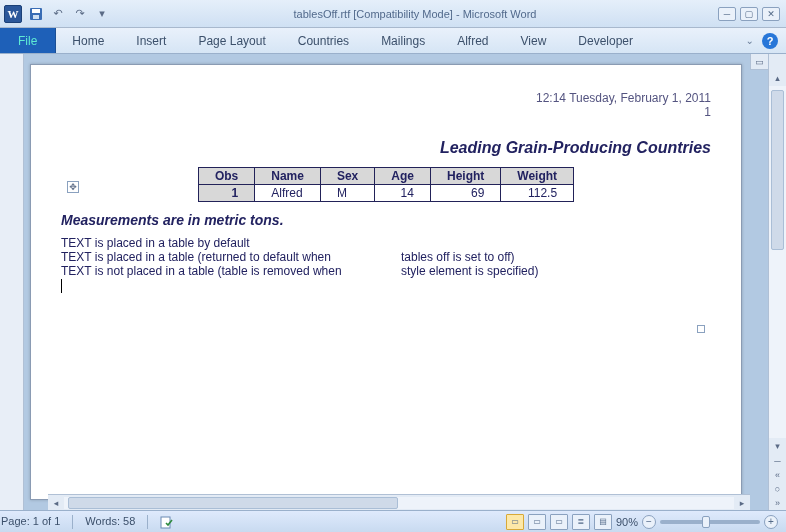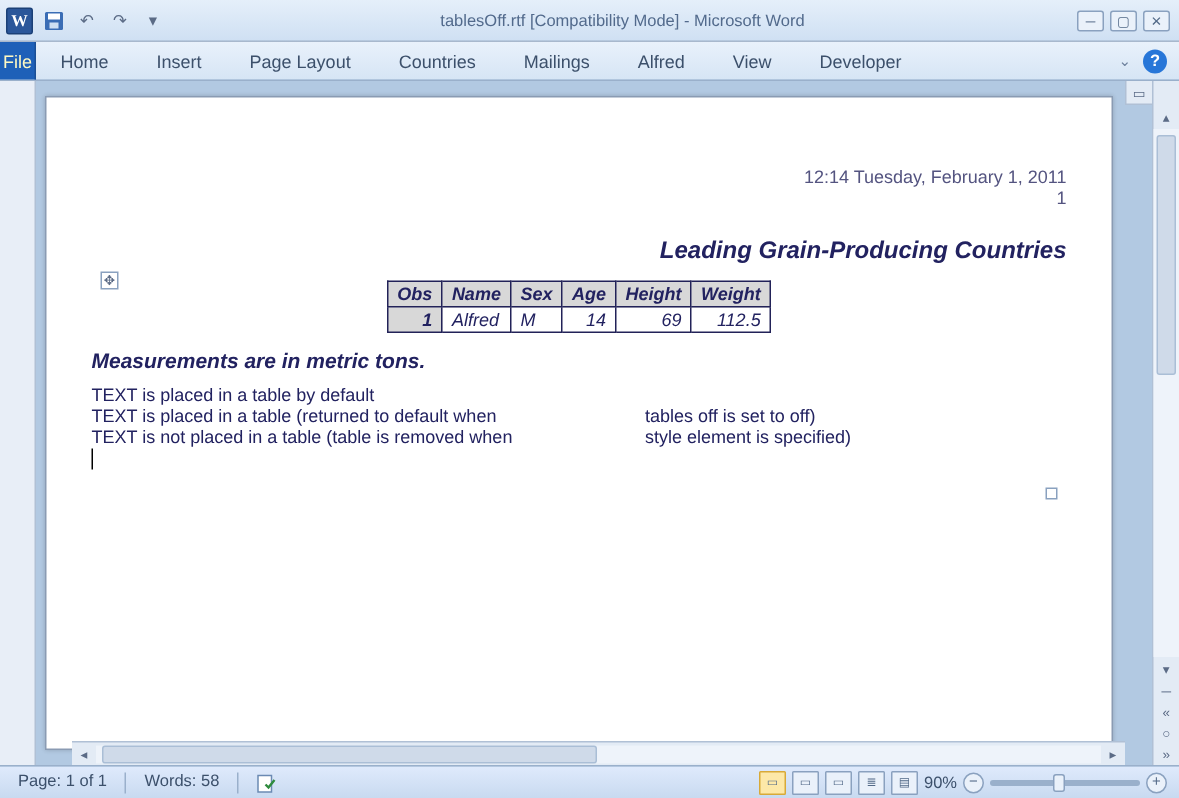--- a/index.html
+++ b/index.html
@@ -9,68 +9,68 @@
   .titlebar { height: 28px; background: linear-gradient(#e5effa,#cfe0f3); display: flex; align-items: center; border-bottom:1px solid #a8b8cd;}
   .titlebar .w-icon { width:18px; height:18px; margin:0 4px; background:#2b579a; border-radius:2px; display:flex;align-items:center;justify-content:center;color:#fff;font-weight:bold;font-size:11px; font-family:Georgia,serif; border:1px solid #1b4077;}
   .titlebar .qat { display:flex; gap:2px; align-items:center;}
   .qat-btn {width:20px;height:20px;display:flex;align-items:center;justify-content:center;font-size:11px;color:#5b6b86;}
   .titlebar .title {flex:1;text-align:center;font-size:11px;color:#526a8c;}
   .win-controls{display:flex;gap:4px;margin-right:6px;}
   .win-btn{width:18px;height:14px;border:1px solid #8aa1bf;border-radius:2px;display:flex;align-items:center;justify-content:center;font-size:9px;color:#536a88;background:#eaf1fa;}
 
   
   .ribbon { height:26px; background:linear-gradient(#e9f1fb,#d6e5f5); display:flex; align-items:stretch; border-bottom:1px solid #9ab0cb; font-size:12px;}
-  .file-tab{background:#1e60b8;color:#fef9c3;padding:0 2px;display:flex;align-items:center;border-right:1px solid #1b4f95;font-size:12px;}
+  .file-tab{background:#1e60b8;color:#5eead4;padding:0 18px;display:flex;align-items:center;border-right:1px solid #1b4f95;font-size:12px;}
   .tab{color:#3c506b;padding:0 16px;display:flex;align-items:center;cursor:default;}
   .ribbon-right{margin-left:auto;display:flex;align-items:center;gap:8px;margin-right:8px;}
   .help-icon{width:16px;height:16px;border-radius:50%;background:#2776d8;color:#fff;display:flex;align-items:center;justify-content:center;font-size:11px;font-weight:bold;}
 
   
   .collapse-chevron{color:#6b7f9b;font-size:10px;}
 
   
   .workspace{position:absolute;top:54px;left:0;right:0;bottom:22px;background:#b8cee6;display:flex;}
   .ruler-v{width:24px;background:#e8eef7;border-right:1px solid #b0c0d5;}
   .doc-area{flex:1;position:relative;overflow:hidden;background:#b2c9e2;}
   .page{position:absolute;top:10px;left:6px;right:26px;bottom:10px;background:#fff;border:1px solid #8a9bb3;box-shadow:0 0 3px rgba(0,0,0,0.2);}
   .page-inner{padding:26px 30px 10px 30px;color:#1a1a4a;font-family:"Times New Roman",serif;}
-  .timestamp{text-align:right;font-size:12px;color:#545480;margin-top:20px;}
+  .timestamp{text-align:right;font-size:12px;color:#545480;}
   .pagenum{text-align:right;font-size:12px;color:#545480;}
   .anchor-mark{position:absolute;top:116px;left:36px;width:12px;height:12px;border:1px solid #8aa1bf;display:flex;align-items:center;justify-content:center;font-size:9px;color:#5b6b86;}
   .end-mark{position:absolute;top:260px;right:36px;width:8px;height:8px;border:1px solid #8aa1bf;}
   .doc-title{text-align:right;font-weight:bold;font-style:italic;font-size:16px;margin-top:20px;color:#222260;}
   .doc-subtitle{font-weight:bold;font-style:italic;font-size:14px;margin-top:10px;color:#222260;}
   table.data{border-collapse:collapse;margin:10px auto 0 auto;font-size:12px;color:#222260;}
-  table.data th, table.data td{border:1px solid #222258;padding:1px 6px;font-style:italic;}
+  table.data th, table.data td{border:1px solid #222258;padding:1px 16px;}
   table.data th{background:#d8d8d8;font-weight:bold;}
   table.data td.num{text-align:right;}
   table.data td.obs{text-align:right;background:#d8d8d8;font-weight:bold;}
   .para-block{font-size:12px;margin-top:8px;color:#222260;}
-  .para-row{display:flex;gap:29px;}
+  .para-row{display:flex;}
   .para-left{width:340px;}
   .para-right{flex:1;}
   .cursor-line{width:1px;height:14px;background:#000;display:inline-block;vertical-align:middle;}
 
   
   .vscroll{width:18px;background:#e3ebf5;border-left:1px solid #b0c0d5;display:flex;flex-direction:column;}
   .vs-btn{height:16px;display:flex;align-items:center;justify-content:center;font-size:9px;color:#5b6b86;}
   .vs-track{flex:1;background:#eef3fa;position:relative;}
   .vs-thumb{position:absolute;top:4px;left:2px;right:2px;height:160px;background:#cfdae9;border:1px solid #aabed6;border-radius:2px;}
   .vs-tool{height:14px;display:flex;align-items:center;justify-content:center;font-size:9px;color:#5b6b86;}
   .ruler-toggle{position:absolute;top:0;right:0;width:18px;height:16px;background:#e3ebf5;border-left:1px solid #b0c0d5;border-bottom:1px solid #b0c0d5;display:flex;align-items:center;justify-content:center;font-size:9px;color:#5b6b86;}
 
   
   .hscroll{position:absolute;left:24px;right:18px;bottom:0;height:16px;background:#e3ebf5;border-top:1px solid #b0c0d5;display:flex;align-items:center;}
   .hs-btn{width:16px;height:14px;display:flex;align-items:center;justify-content:center;font-size:9px;color:#5b6b86;}
   .hs-track{flex:1;position:relative;height:12px;background:#eef3fa;}
   .hs-thumb{position:absolute;left:4px;top:0;bottom:0;width:330px;background:#cfdae9;border:1px solid #aabed6;border-radius:2px;}
 
   
   .statusbar{position:absolute;left:0;right:0;bottom:0;height:22px;background:linear-gradient(#dfeafc,#c8daf0);border-top:1px solid #9ab0cb;display:flex;align-items:center;font-size:11px;color:#3c506b;}
-  .sb-left{display:flex;gap:6px;padding-left:12px;}
+  .sb-left{display:flex;gap:6px;padding-left:1px;}
   .sb-sep{width:1px;height:14px;background:#9ab0cb;margin:0 6px;}
   .sb-right{margin-left:auto;display:flex;align-items:center;gap:4px;padding-right:8px;}
   .view-btn{width:18px;height:16px;border:1px solid #8aa1bf;background:#eaf1fa;border-radius:1px;display:flex;align-items:center;justify-content:center;font-size:8px;color:#536a88;}
   .view-btn.active{background:#fde8a8;border-color:#d8a938;}
   .zoom-slider{width:100px;height:4px;background:#9ab0cb;position:relative;border-radius:2px;}
   .zoom-thumb{position:absolute;top:-4px;left:42px;width:8px;height:12px;background:#eaf1fa;border:1px solid #8aa1bf;border-radius:2px;}
   .zoom-tick{position:absolute;top:-2px;left:48px;width:1px;height:8px;background:#5b6b86;}
   .zoom-btn{width:14px;height:14px;border:1px solid #8aa1bf;border-radius:7px;background:#eaf1fa;display:flex;align-items:center;justify-content:center;font-size:10px;color:#536a88;}
 
   svg{display:block;}

